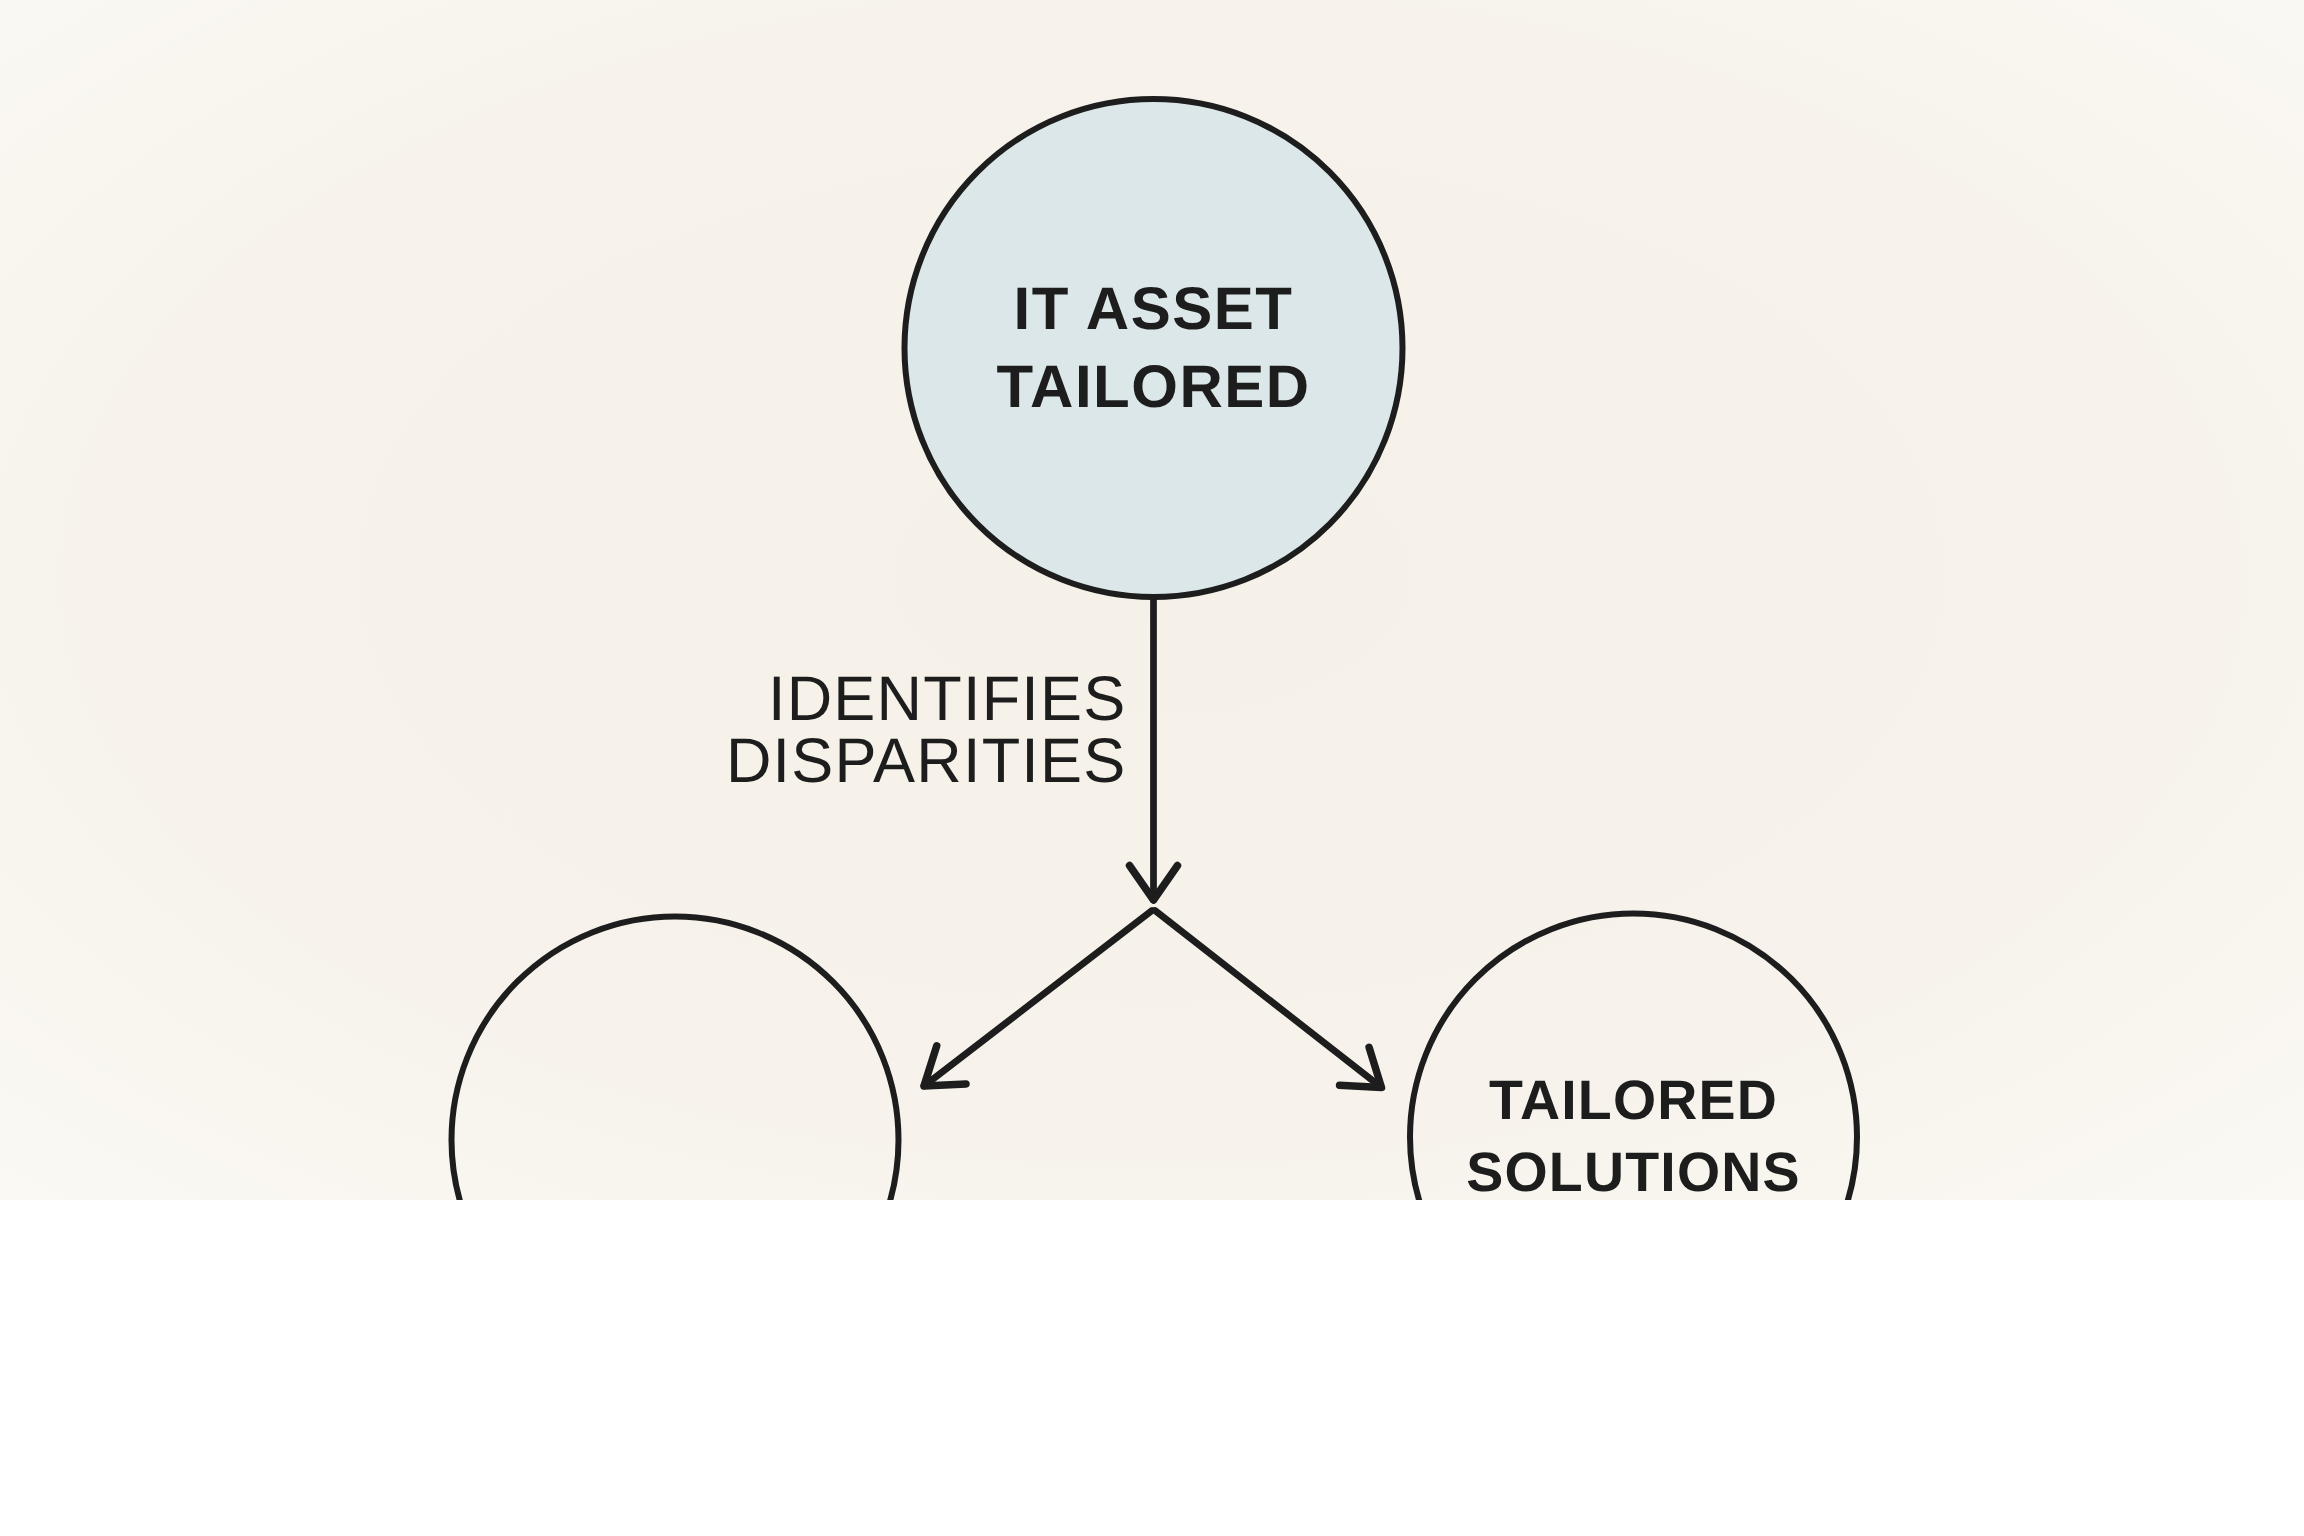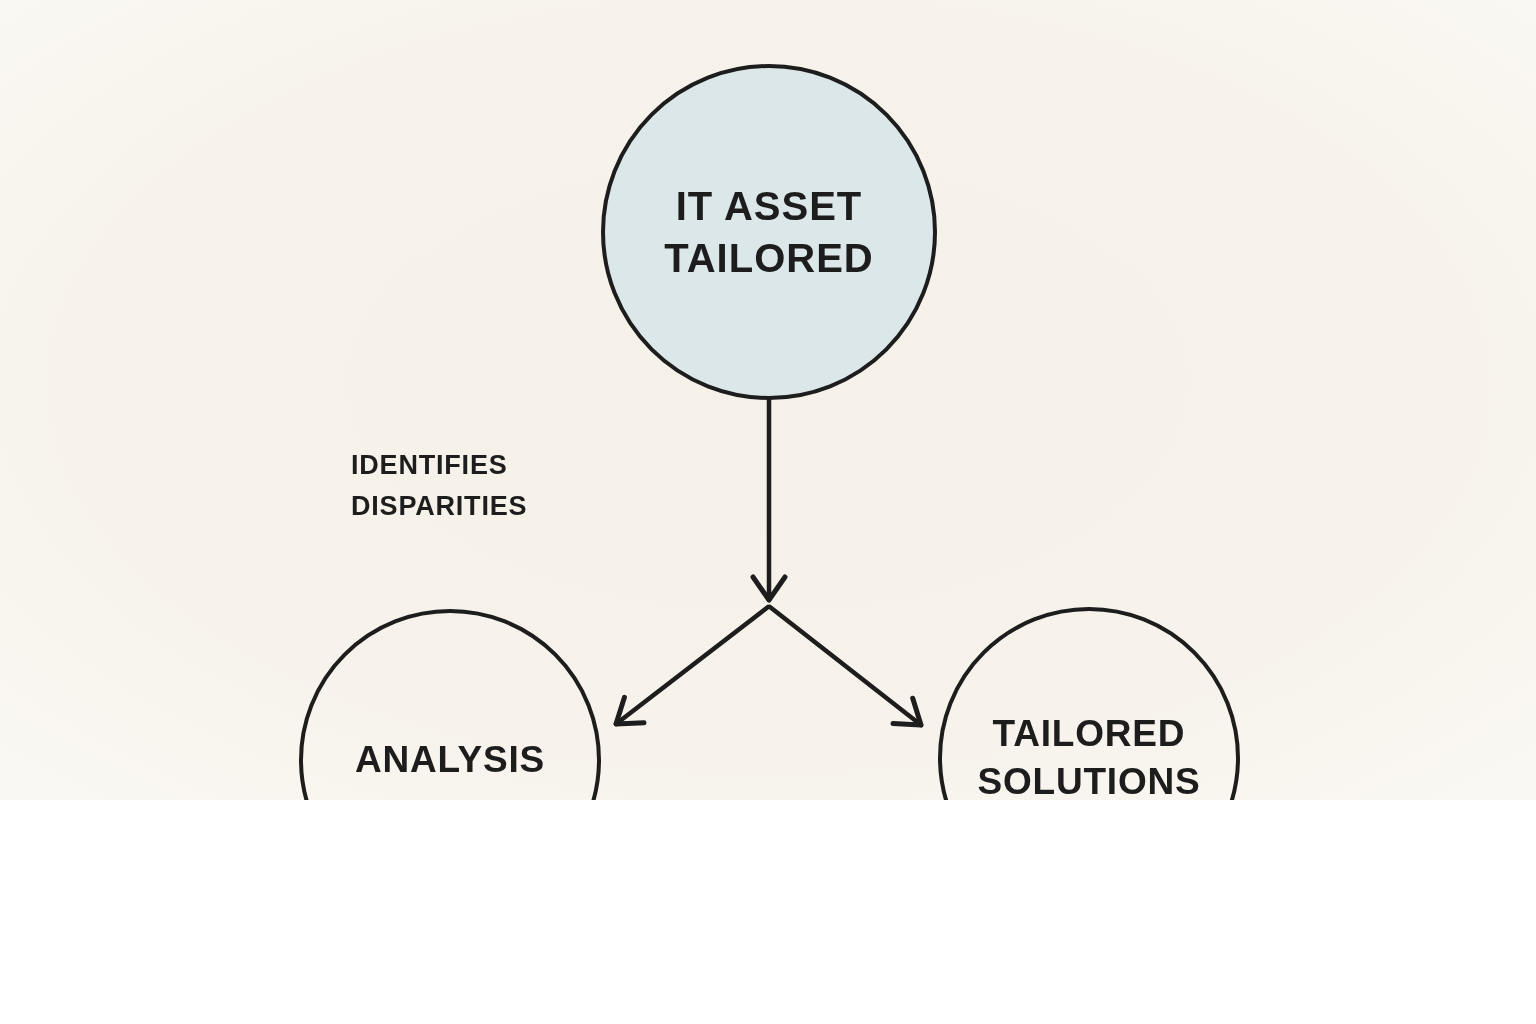--- a/index.html
+++ b/index.html
@@ -65,24 +65,24 @@
     height: 302px;
   }
   .node-tailored {
     left: 938px;
     top: 607px;
     width: 302px;
     height: 302px;
   }
   .edge-label {
     position: absolute;
-    text-align: left;
+    text-align: right;
     color: #1d1d1d;
-    font-weight: 700;
-    font-size: 27px;
+    font-weight: 400;
+    font-size: 42px;
     line-height: 41px;
     letter-spacing: 0.8px;
   }
   .edge-label span {
     display: block;
   }
   .edge-label-left {
     left: 351px;
     top: 445px;
     width: 400px;
@@ -111,21 +111,20 @@
 
   <div class="node node-top">
     <div class="node-label">
       <span>IT ASSET</span>
       <span>TAILORED</span>
     </div>
   </div>
 
   <div class="node node-bottom node-gap">
     <div class="node-label">
-      <span>ANALYSIS</span>
     </div>
   </div>
 
   <div class="node node-bottom node-tailored">
     <div class="node-label">
       <span>TAILORED</span>
       <span>SOLUTIONS</span>
     </div>
   </div>
 

